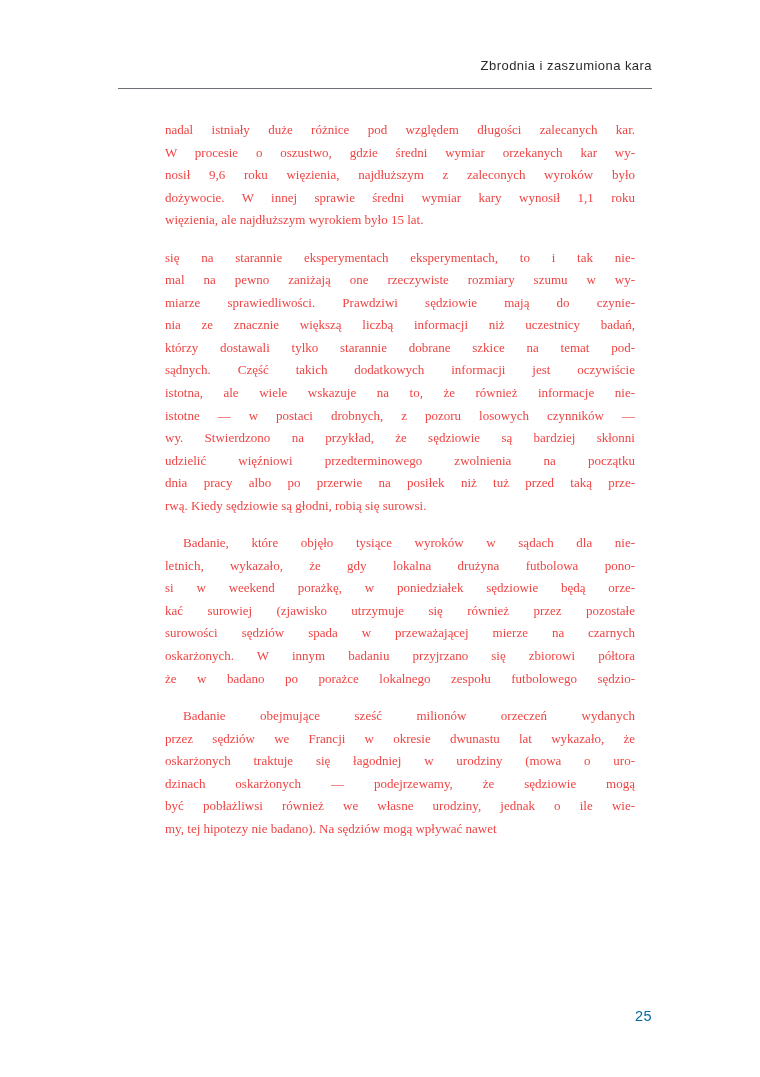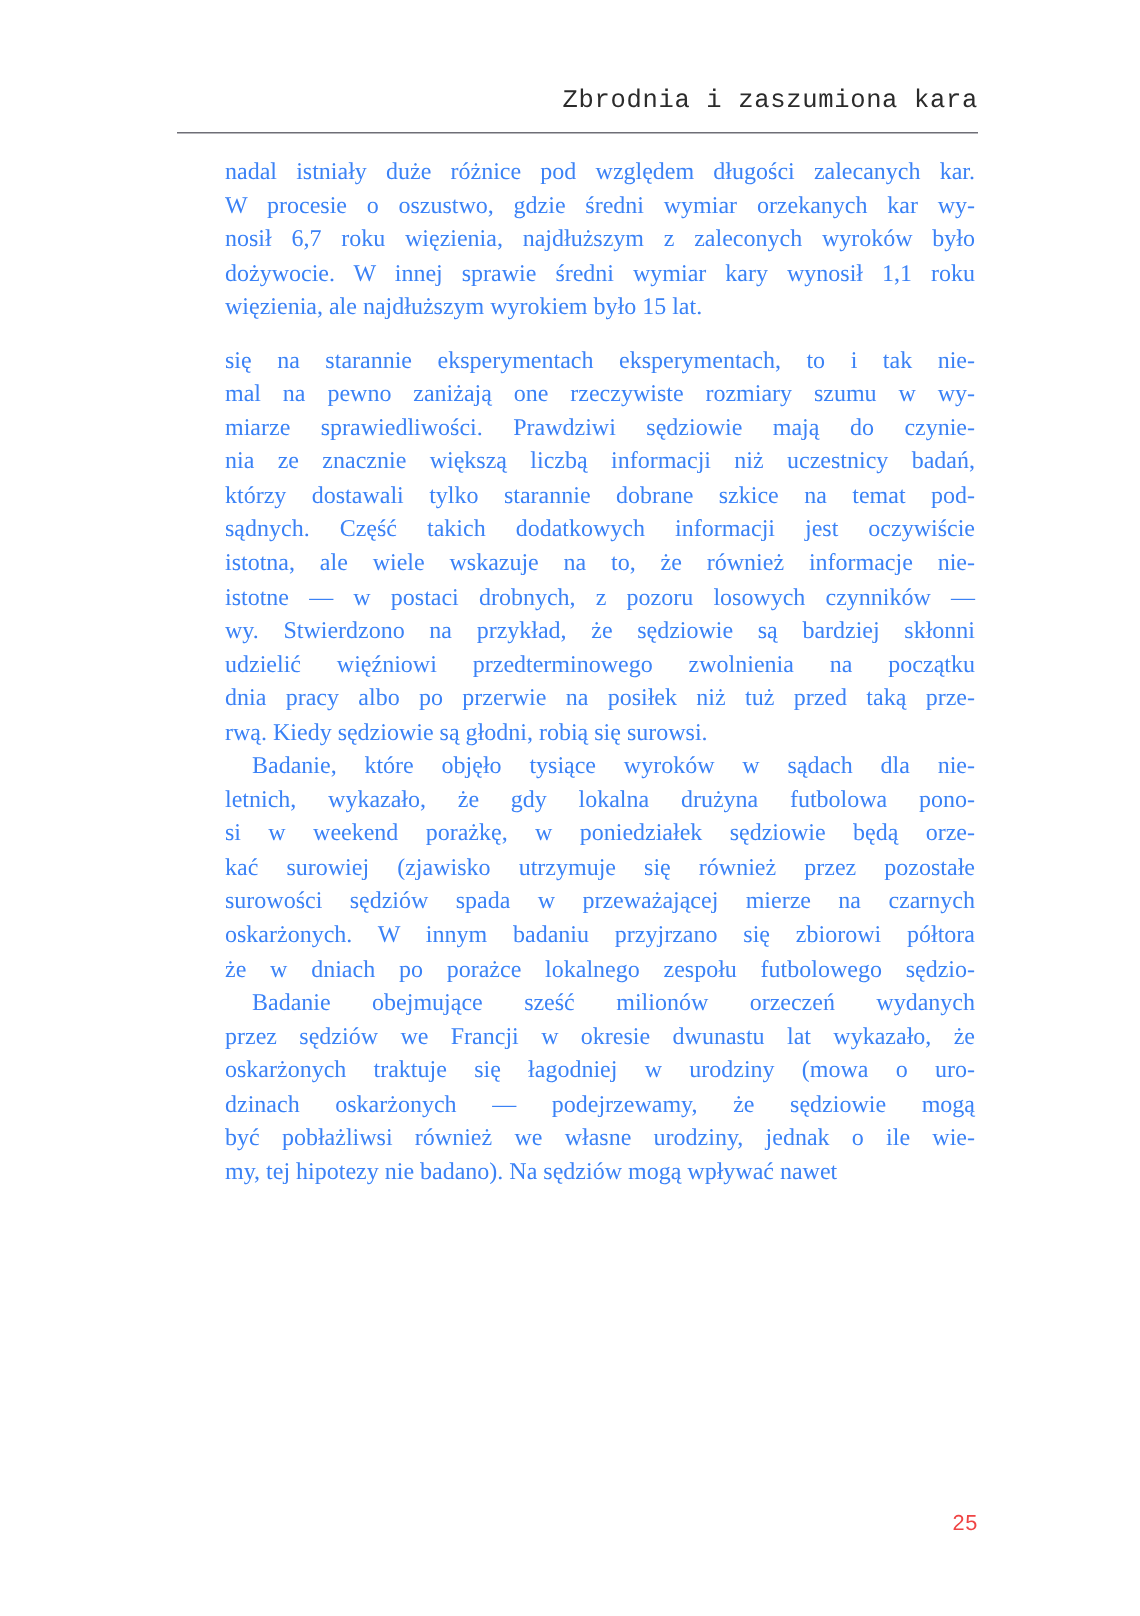--- a/index.html
+++ b/index.html
@@ -23,22 +23,22 @@
     background: #ffffff;
   }
 
   
   .running-head {
     position: absolute;
     left: 118px;
     top: 58px;
     width: 534px;
     text-align: right;
-    font-family: Liberation Mono, monospace;
-    font-size: 17px;
+    font-family: Liberation Sans, sans-serif;
+    font-size: 13px;
     letter-spacing: 0.45px;
     color: #2b2b2b;
     white-space: nowrap;
   }
 
   .head-rule {
     position: absolute;
     left: 118px;
     top: 88px;
     width: 534px;
@@ -48,24 +48,24 @@
 
   
   .textblock {
     position: absolute;
     left: 150px;
     top: 104px;
     width: 500px;
   }
 
   p.para {
-    margin: 0;
-    font-size: 16px;
+    margin: 15px;
+    font-size: 13px;
     line-height: 22.55px;
-    color: #3b82f6;
+    color: #ef4444;
     text-align: left;
   }
 
   
   .line {
     display: block;
     white-space: nowrap;
   }
   
   .line.j {
@@ -90,37 +90,37 @@
   
   .folio {
     position: absolute;
     left: 118px;
     top: 1008px;
     width: 534px;
     text-align: right;
     font-family: "Liberation Sans", sans-serif;
     font-size: 14.5px;
     letter-spacing: 0.4px;
-    color: #ef4444;
+    color: #0369a1;
   }
 </style>
 </head>
 <body>
 
 <div class="page">
 
   <div class="running-head">Zbrodnia i zaszumiona kara</div>
 
   <div class="head-rule"></div>
 
   <div class="textblock">
       <p class="para">
         <span class="line j">nadal istniały duże różnice pod względem długości zalecanych kar.</span>
         <span class="line j">W procesie o oszustwo, gdzie średni wymiar orzekanych kar wy-</span>
-        <span class="line j">nosił 6,7 roku więzienia, najdłuższym z zaleconych wyroków było</span>
+        <span class="line j">nosił 9,6 roku więzienia, najdłuższym z zaleconych wyroków było</span>
         <span class="line j">dożywocie. W innej sprawie średni wymiar kary wynosił 1,1 roku</span>
         <span class="line last">więzienia, ale najdłuższym wyrokiem było 15 lat.</span>
       </p>
       <p class="para gap-before">
         <span class="line j">się na starannie eksperymentach eksperymentach, to i tak nie-</span>
         <span class="line j">mal na pewno zaniżają one rzeczywiste rozmiary szumu w wy-</span>
         <span class="line j">miarze sprawiedliwości. Prawdziwi sędziowie mają do czynie-</span>
         <span class="line j">nia ze znacznie większą liczbą informacji niż uczestnicy badań,</span>
         <span class="line j">którzy dostawali tylko starannie dobrane szkice na temat pod-</span>
         <span class="line j">sądnych. Część takich dodatkowych informacji jest oczywiście</span>
@@ -131,21 +131,21 @@
         <span class="line j">dnia pracy albo po przerwie na posiłek niż tuż przed taką prze-</span>
         <span class="line last">rwą. Kiedy sędziowie są głodni, robią się surowsi.</span>
       </p>
       <p class="para">
         <span class="line j indent">Badanie, które objęło tysiące wyroków w sądach dla nie-</span>
         <span class="line j">letnich, wykazało, że gdy lokalna drużyna futbolowa pono-</span>
         <span class="line j">si w weekend porażkę, w poniedziałek sędziowie będą orze-</span>
         <span class="line j">kać surowiej (zjawisko utrzymuje się również przez pozostałe</span>
         <span class="line j">surowości sędziów spada w przeważającej mierze na czarnych</span>
         <span class="line j">oskarżonych. W innym badaniu przyjrzano się zbiorowi półtora</span>
-        <span class="line j">że w dniach po porażce lokalnego zespołu futbolowego sędzio-</span>
+        <span class="line j">że w badano po porażce lokalnego zespołu futbolowego sędzio-</span>
       </p>
       <p class="para">
         <span class="line j indent">Badanie obejmujące sześć milionów orzeczeń wydanych</span>
         <span class="line j">przez sędziów we Francji w okresie dwunastu lat wykazało, że</span>
         <span class="line j">oskarżonych traktuje się łagodniej w urodziny (mowa o uro-</span>
         <span class="line j">dzinach oskarżonych — podejrzewamy, że sędziowie mogą</span>
         <span class="line j">być pobłażliwsi również we własne urodziny, jednak o ile wie-</span>
         <span class="line last">my, tej hipotezy nie badano). Na sędziów mogą wpływać nawet</span>
       </p>
     </div>

